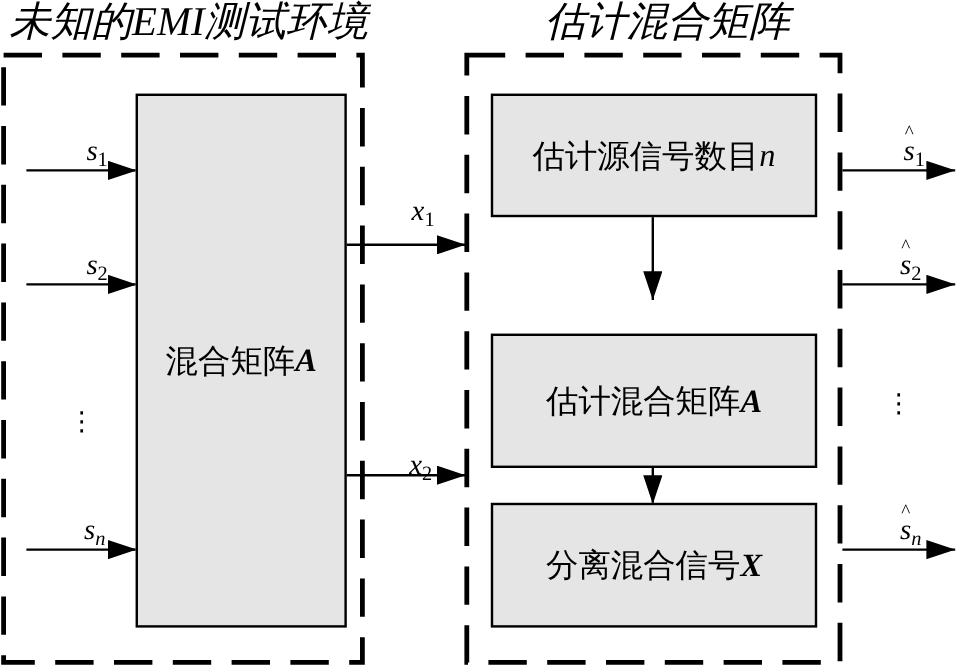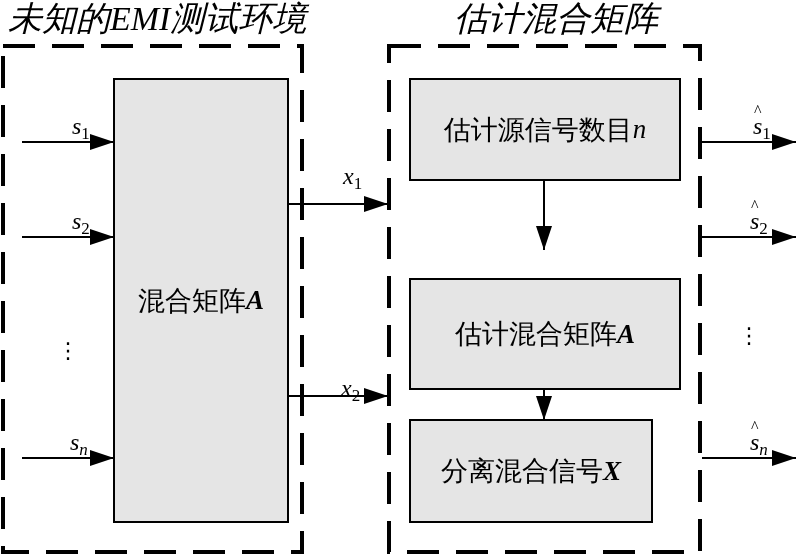--- a/index.html
+++ b/index.html
@@ -58,21 +58,21 @@
 </div>
 
 <div class="box" style="left:409px; top:78px; width:272px; height:103px;">
   <span>估计源信号数目</span>
     <i>n</i>
 </div>
 <div class="box" style="left:409px; top:249px; width:272px; height:112px;margin-top:29px;">
   <span>估计混合矩阵</span>
     <b>A</b>
 </div>
-<div class="box" style="left:409px; top:419px; width:244px; height:104px;">
+<div class="box" style="left:409px; top:419px; width:272px; height:104px;">
   <span>分离混合信号</span>
     <b>X</b>
 </div>
 
 <div class="lbl" style="left:52px; top:114px;"><span>s</span><sub>1</sub></div>
 <div class="lbl" style="left:52px; top:209px;"><span>s</span><sub>2</sub></div>
 <div class="lbl" style="left:50px; top:430px;"><span>s</span><sub style="font-style:italic;">n</sub></div>
 <div class="dots" style="left:57px; top:345px;">⋮</div>
 
 <div class="lbl" style="left:323px; top:164px;"><span>x</span><sub>1</sub></div>

